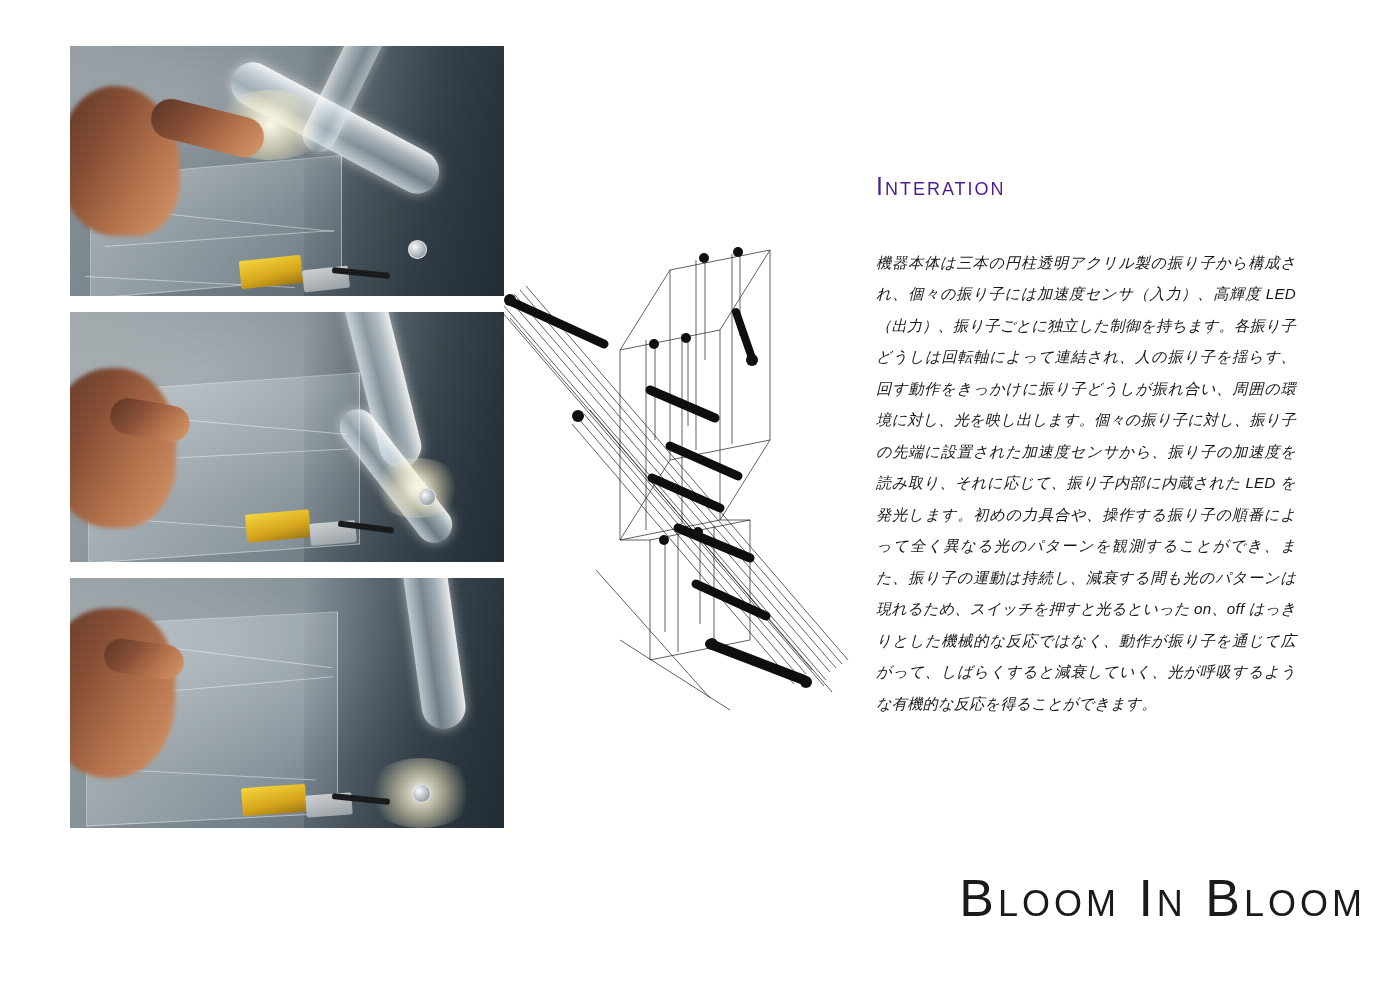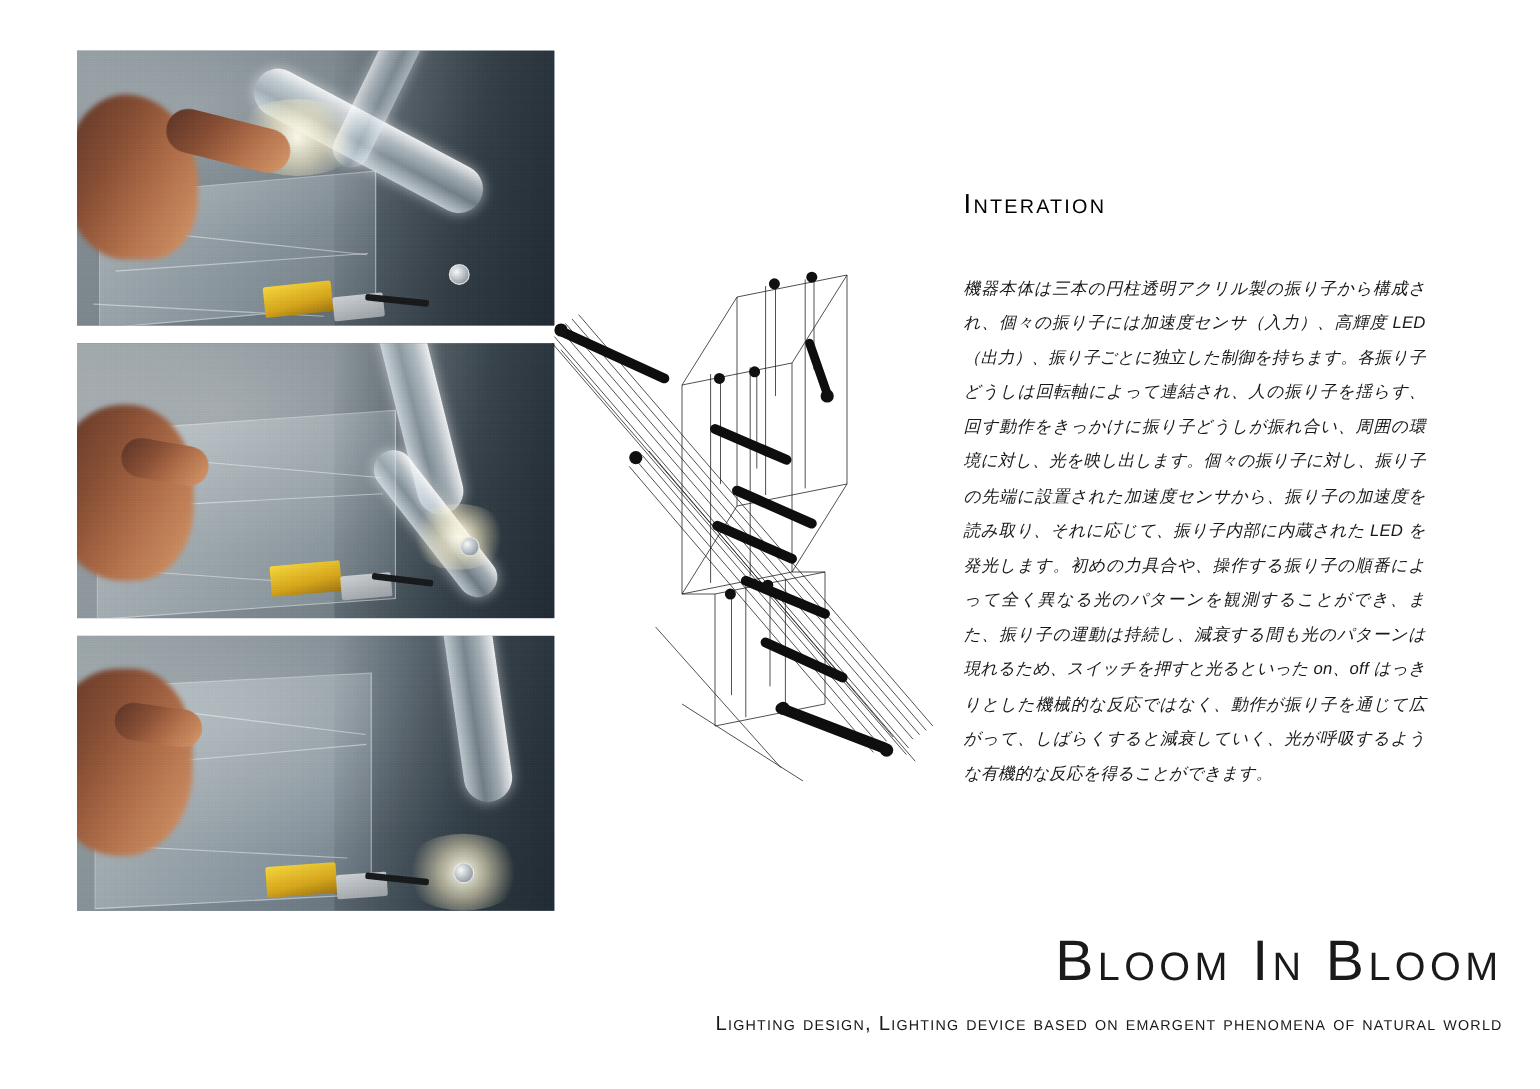--- a/index.html
+++ b/index.html
@@ -122,21 +122,21 @@
     position: absolute;
     left: 876px;
     top: 172px;
     width: 420px;
   }
   .section-title {
     font-size: 25px;
     letter-spacing: 2px;
     font-variant: small-caps;
     text-transform: capitalize;
-    color: #000000;
+    color: #4c1d95;
     margin: 0 0 46px 0;
     font-weight: 400;
   }
   .body-ja {
     font-size: 15.2px;
     line-height: 2.07;
     color: #181818;
     text-align: justify;
     margin: 0;
     letter-spacing: 0.2px;
@@ -305,14 +305,13 @@
   </svg>
 </div>
 
 <div class="right-col">
   <h2 class="section-title">Interation</h2>
   <p class="body-ja">機器本体は三本の円柱透明アクリル製の振り子から構成され、個々の振り子には加速度センサ（入力）、高輝度 LED（出力）、振り子ごとに独立した制御を持ちます。各振り子どうしは回転軸によって連結され、人の振り子を揺らす、回す動作をきっかけに振り子どうしが振れ合い、周囲の環境に対し、光を映し出します。個々の振り子に対し、振り子の先端に設置された加速度センサから、振り子の加速度を読み取り、それに応じて、振り子内部に内蔵された LED を発光します。初めの力具合や、操作する振り子の順番によって全く異なる光のパターンを観測することができ、また、振り子の運動は持続し、減衰する間も光のパターンは現れるため、スイッチを押すと光るといった on、off はっきりとした機械的な反応ではなく、動作が振り子を通じて広がって、しばらくすると減衰していく、光が呼吸するような有機的な反応を得ることができます。</p>
 </div>
 
 <div class="title-block">
   <h1 class="main-title">Bloom In Bloom</h1>
-  <p class="subtitle">Lighting design, Lighting device based on emargent phenomena of natural world</p>
 </div>
 
 </body></html>

